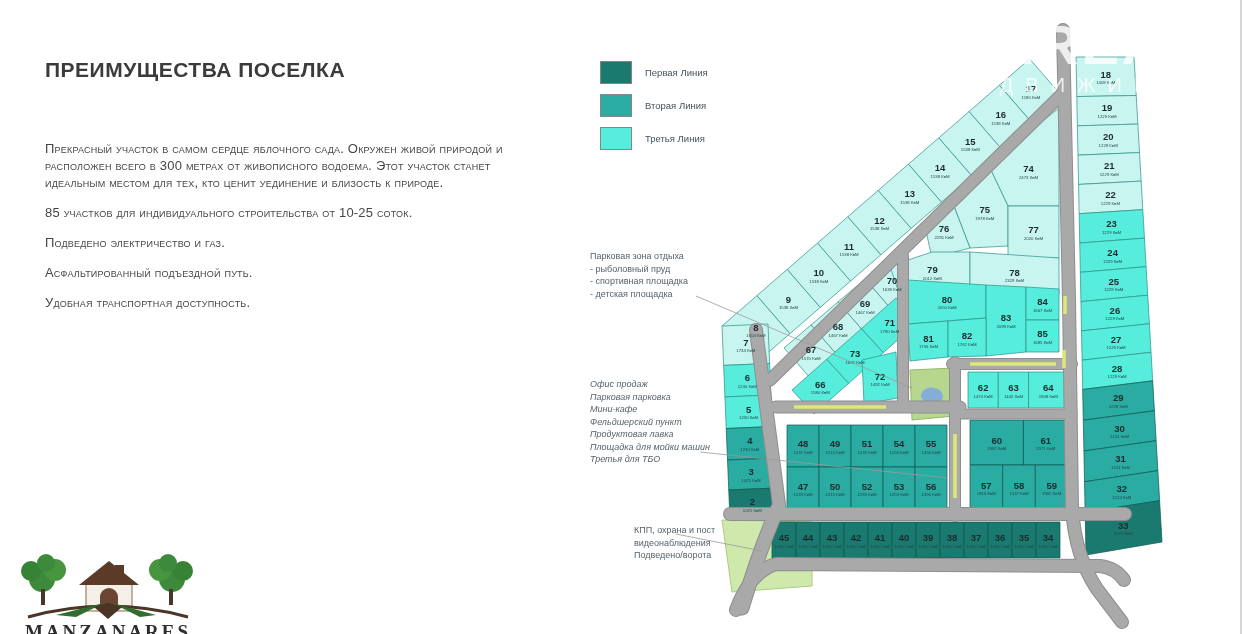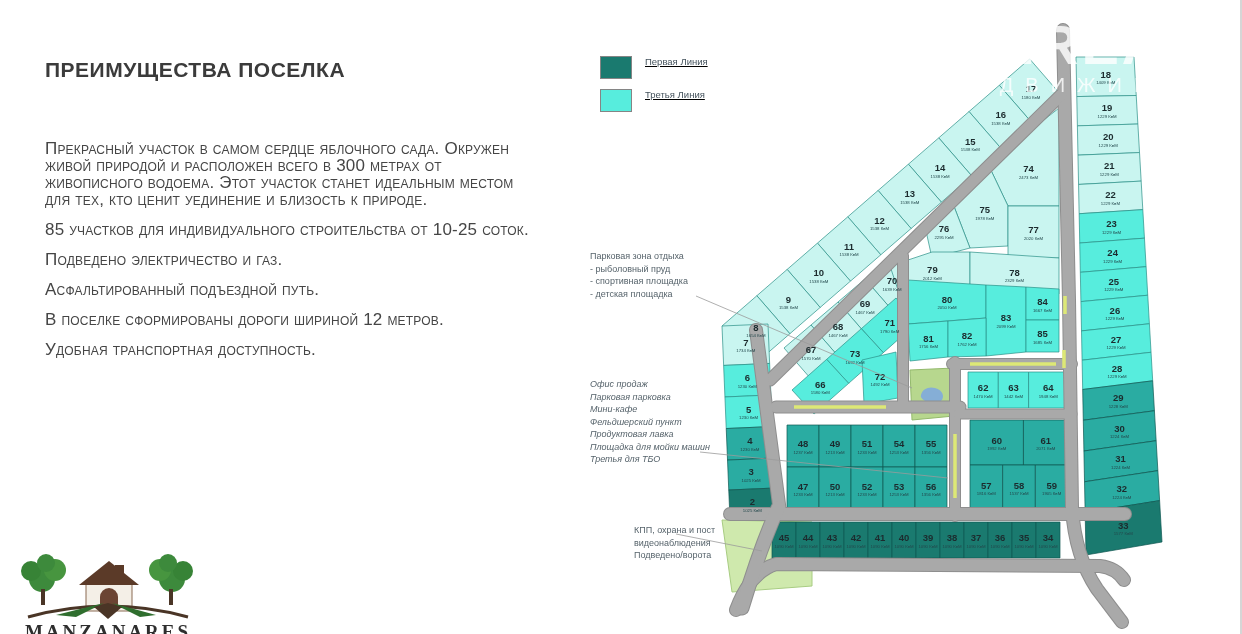--- a/index.html
+++ b/index.html
@@ -5,32 +5,32 @@
   html,body{margin:0;padding:0;background:#fff;}
   body{width:1242px;height:634px;overflow:hidden;position:relative;
        font-family:"Liberation Sans",sans-serif;}
   .page-edge{position:absolute;right:0;top:0;width:2px;height:100%;background:#d6d6d6;}
 
   
   .left-panel{position:absolute;left:0;top:0;width:580px;height:448px;background:#fff;}
   .title{position:absolute;left:45px;top:58px;font-size:21px;font-weight:bold;
          letter-spacing:0.5px;color:#3b3b3b;margin:0;}
   .paras{position:absolute;left:45px;top:140px;width:492px;}
-  .paras p{font-variant:small-caps;font-size:17px;line-height:17px;color:#454545;
+  .paras p{font-variant:small-caps;font-size:13px;line-height:17px;color:#454545;
            margin:0 0 13px 0;letter-spacing:0.2px;}
   .logo-box{position:absolute;left:16px;top:543px;width:184px;height:91px;overflow:hidden;text-decoration:underline;}
   .logo-text{font-family:"Liberation Serif",serif;font-weight:bold;font-size:19px;
              letter-spacing:3px;color:#2e2e2e;text-align:center;margin-top:-4px;}
 
   
   .map-panel{position:absolute;left:580px;top:0;width:662px;height:634px;}
   .map-panel svg.mainmap{position:absolute;left:0;top:0;}
 
   .legend{position:absolute;left:20px;top:56px;}
-  .leg-item{display:flex;height:33px;text-decoration:underline;}
+  .leg-item{display:flex;align-items:center;height:33px;}
   .leg-swatch{width:30px;height:21px;border:1px solid #858585;margin-right:13px;flex:0 0 auto;}
   .leg-label{font-size:9.5px;color:#44525c;}
 
   .ann{position:absolute;font-size:9px;color:#56636b;line-height:12.5px;white-space:nowrap;}
   .ann-park{left:10px;top:250px;}
   .ann-office{left:10px;top:378px;font-style:italic;}
   .ann-kpp{left:10px;top:524px;margin-left:44px;}
 
   .watermark{position:absolute;left:268px;top:16px;display:flex;align-items:flex-start;
              pointer-events:none;color:rgba(255,255,255,0.8);}
@@ -45,21 +45,20 @@
 </head>
 <body>
 
 <div class="left-panel">
   <h1 class="title">ПРЕИМУЩЕСТВА ПОСЕЛКА</h1>
   <div class="paras">
       <p>Прекрасный участок в самом сердце яблочного сада. Окружен живой природой и расположен всего в 300 метрах от живописного водоема. Этот участок станет идеальным местом для тех, кто ценит уединение и близость к природе.</p>
       <p>85 участков для индивидуального строительства от 10-25 соток.</p>
       <p>Подведено электричество и газ.</p>
       <p>Асфальтированный подъездной путь.</p>
-      <p>В поселке сформированы дороги шириной 12 метров.</p>
       <p>Удобная транспортная доступность.</p>
     </div>
 
   <div class="logo-box">
     <svg width="184" height="78" viewBox="0 0 184 78">
 
       <g>
         <circle cx="26" cy="36" r="13" fill="#3d8a3c"></circle>
           <circle cx="39" cy="27" r="11" fill="#47953f"></circle>
         <circle cx="15" cy="28" r="10" fill="#378336"></circle>
@@ -395,20 +394,24 @@
       <line x1="96" y1="534" x2="182" y2="551"></line>
     </g>
   </svg>
 
   <div class="legend" id="legend">
       <div class="leg-item">
         <span class="leg-swatch" style="background: rgb(26, 122, 111);"></span>
         <span class="leg-label">Первая Линия</span>
       </div>
       <div class="leg-item">
+        <span class="leg-swatch" style="background: rgb(42, 172, 162);"></span>
+        <span class="leg-label">Вторая Линия</span>
+      </div>
+      <div class="leg-item">
         <span class="leg-swatch" style="background: rgb(87, 237, 221);"></span>
         <span class="leg-label">Третья Линия</span>
       </div>
     </div>
 
   <div class="ann ann-park" id="ann-park">
       <div>Парковая зона отдыха</div>
       <div>- рыболовный пруд</div>
       <div>- спортивная площадка</div>
       <div>- детская площадка</div>

